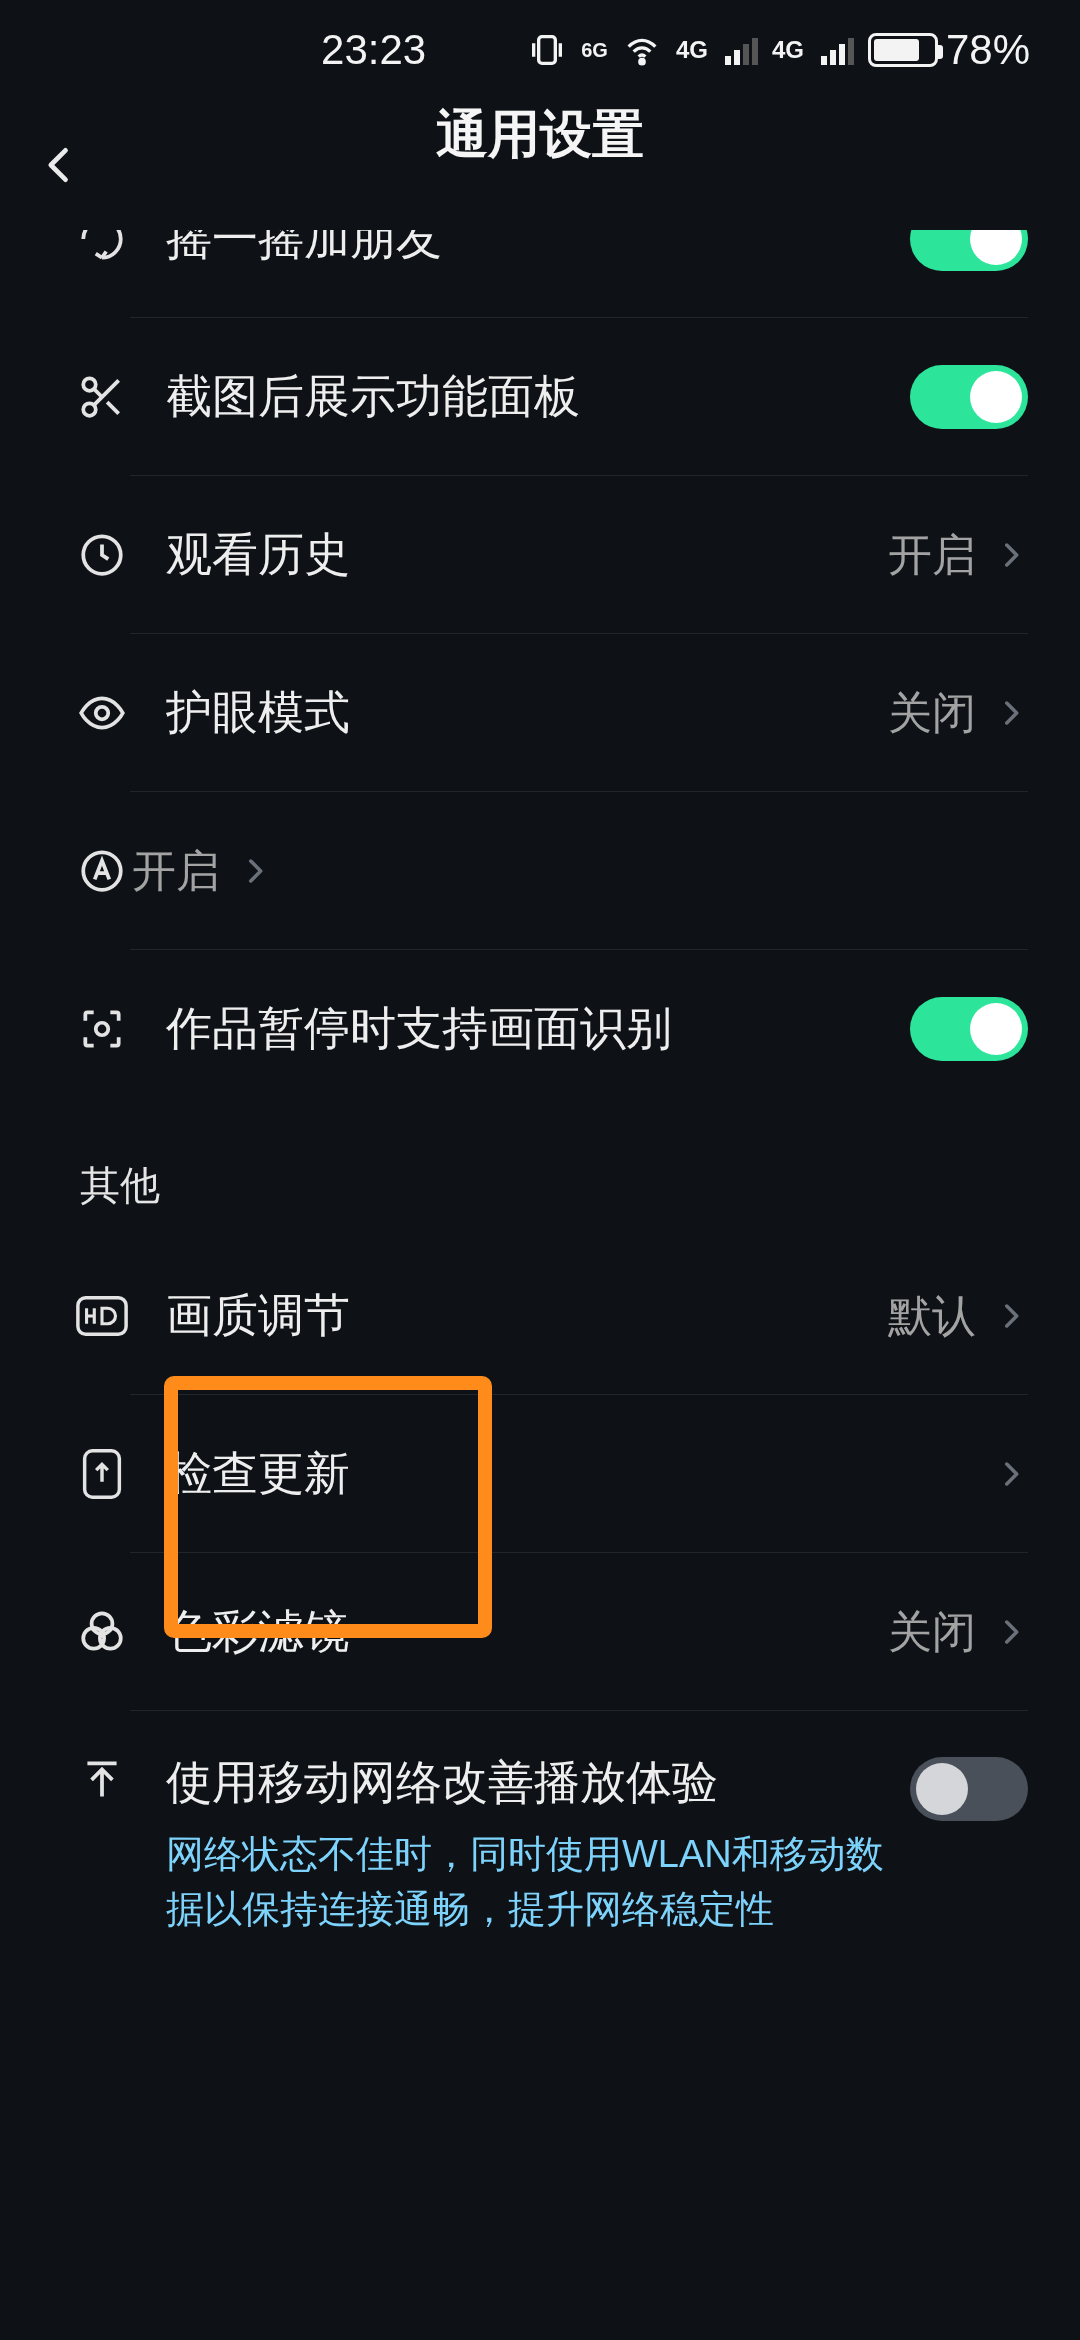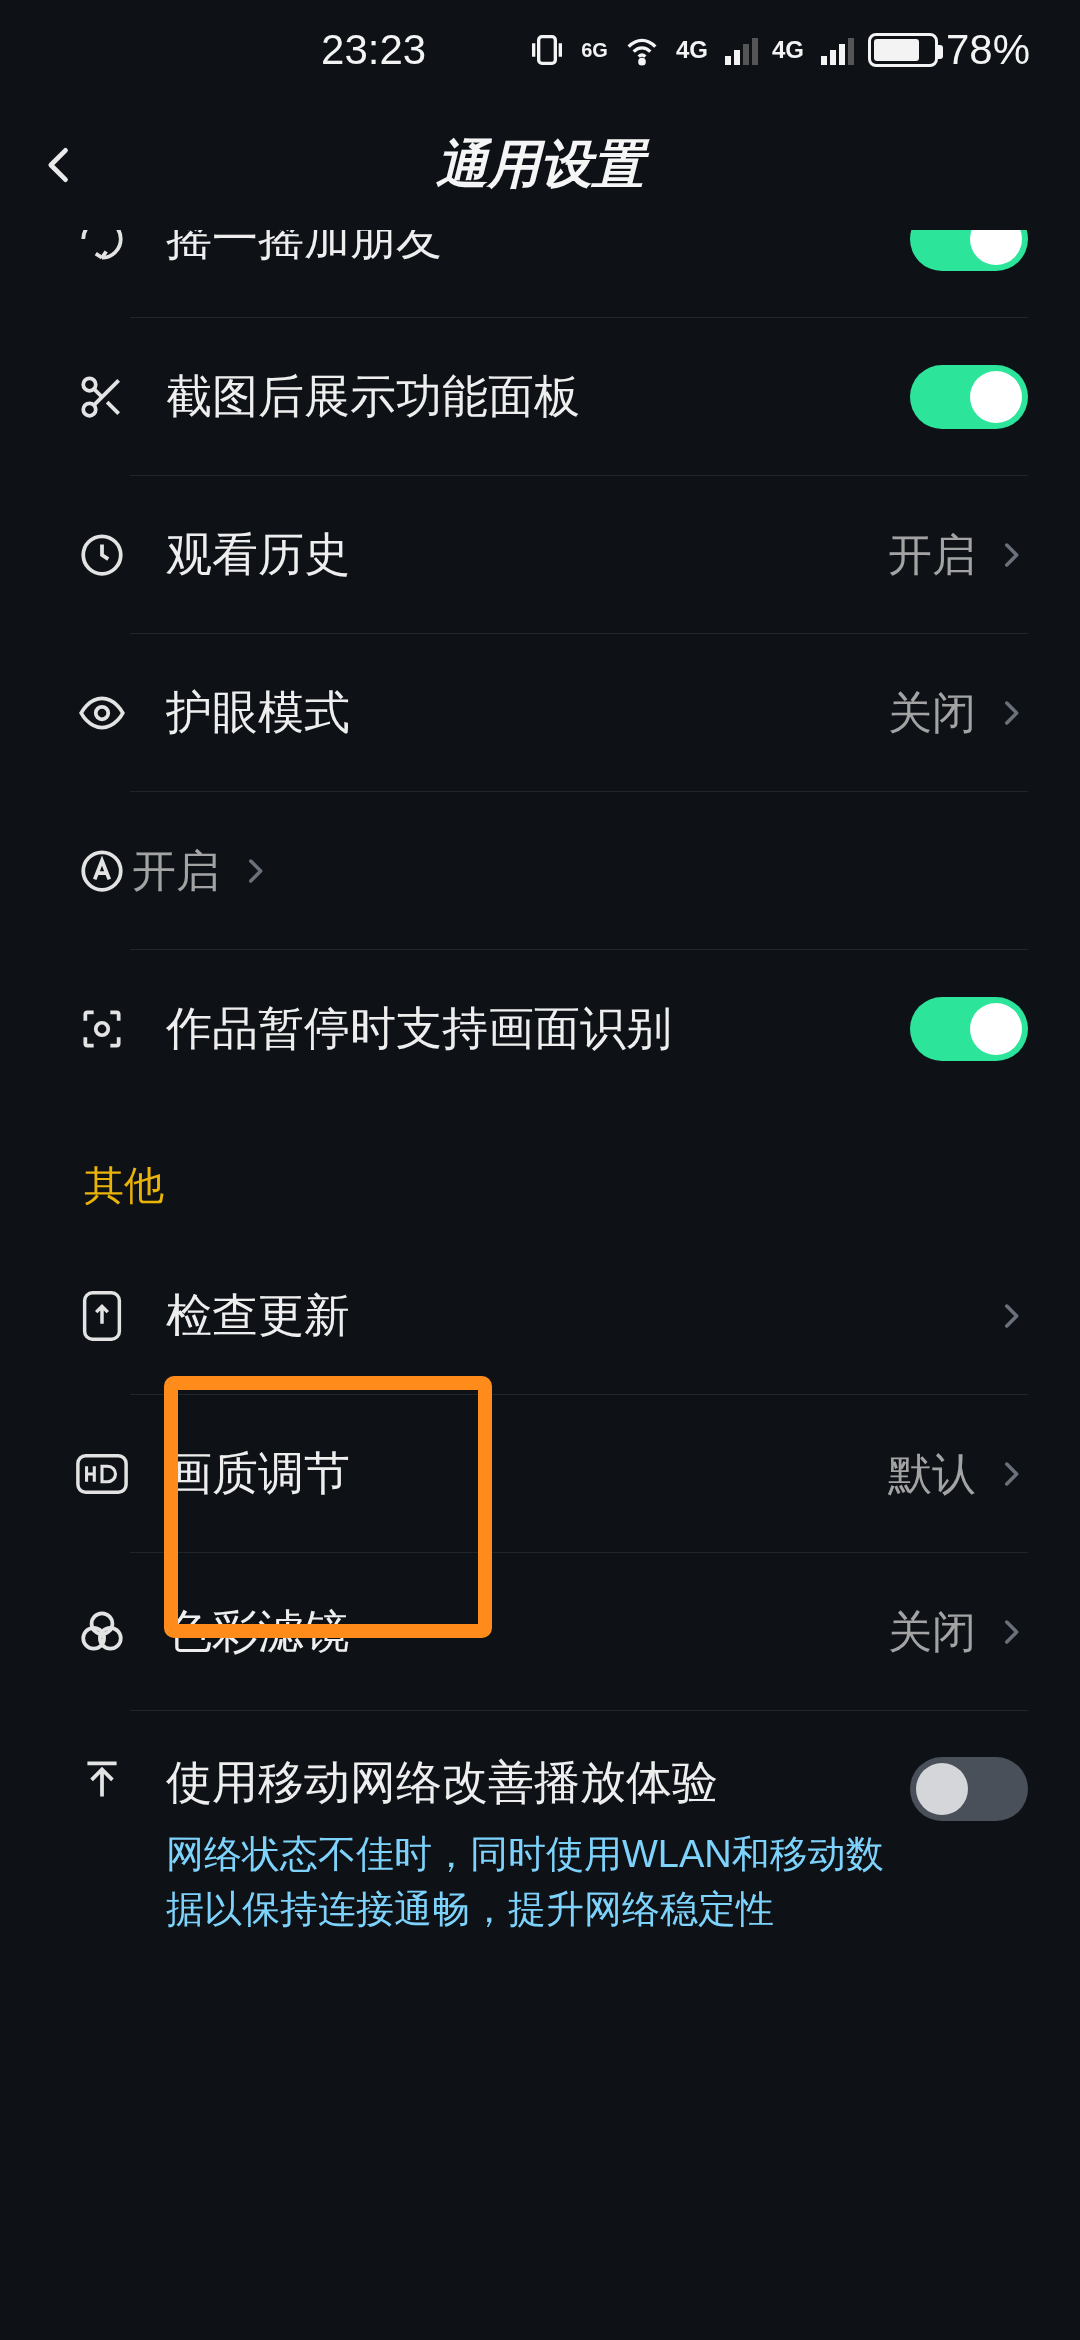--- a/index.html
+++ b/index.html
@@ -34,23 +34,22 @@
   .battery-shell::after {
     content: ""; position: absolute; right: -8px; top: 9px;
     width: 5px; height: 14px; background: #f3f3f3; border-radius: 0 3px 3px 0;
   }
   .battery-fill { height: 100%; background: #f3f3f3; border-radius: 3px; }
 
   
   .header {
     height: 130px;
     display: flex;
-    align-items: center;
-    position: relative;
-    font-style: italic;
+    align-items: flex-start;
+    position: relative;
   }
   .back-btn {
     width: 120px; height: 100%;
     display: flex; align-items: center; justify-content: center;
   }
   .header-title {
     position: absolute; left: 0; right: 0; text-align: center;
     font-size: 52px; font-weight: 600; color: #f5f5f5;
     pointer-events: none;
   }
@@ -61,23 +60,22 @@
     overflow: hidden;
     position: relative;
   }
   .list {
     position: absolute;
     left: 0; right: 0;
     top: -70px; 
   }
   .section-label {
     font-size: 40px;
-    color: #eab308;
-    padding: 50px 0 24px 40px;
-    margin-left: 44px;
+    color: #e5e5e5;
+    padding: 50px 0 24px 80px;
   }
   .row {
     display: flex;
     align-items: center;
     min-height: 158px;
     padding: 28px 52px 28px 72px;
     position: relative;
   }
   .row .divider {
     position: absolute;
@@ -305,58 +303,58 @@
         <div class="toggle on">
             <div class="knob"></div>
           </div>
       </div>
     </div>
 
     <div class="section-label">其他</div>
 
     <div class="row">
       <div class="row-icon">
-        <svg width="46" height="54" viewBox="0 0 22 28" fill="none" stroke="currentColor" stroke-width="1.8">
-            <rect x="2" y="2" width="18" height="24" rx="4"></rect>
-            <path d="M11 18V9M8 12l3-3 3 3"></path>
-          </svg>
-      </div>
-      <div class="row-main">
-          <div class="row-label">检查更新</div>
-        </div>
-      <div class="row-tail">
-        <svg class="chevron" width="34" height="34" viewBox="0 0 24 24" fill="none" stroke="currentColor" stroke-width="2.5" stroke-linecap="round" stroke-linejoin="round">
-            <polyline points="9 5 16 12 9 19"></polyline>
-          </svg>
-      </div>
-      <div class="divider"></div>
-    </div>
-
-    <div class="row">
-      <div class="row-icon">
         <svg width="54" height="44" viewBox="0 0 28 22" fill="none" stroke="currentColor" stroke-width="1.8">
             <rect x="1.5" y="1.5" width="25" height="19" rx="4"></rect>
             <path d="M6 7v8M6 11h4M10 7v8" stroke-width="1.6"></path>
             <path d="M14 7v8h3a4 4 0 0 0 0-8h-3Z" stroke-width="1.6"></path>
           </svg>
       </div>
       <div class="row-main">
           <div class="row-label">画质调节</div>
         </div>
       <div class="row-tail">
         <span class="row-value">默认</span>
         <svg class="chevron" width="34" height="34" viewBox="0 0 24 24" fill="none" stroke="currentColor" stroke-width="2.5" stroke-linecap="round" stroke-linejoin="round">
             <polyline points="9 5 16 12 9 19"></polyline>
           </svg>
       </div>
       <div class="divider"></div>
     </div>
 
     <div class="row">
       <div class="row-icon">
+        <svg width="46" height="54" viewBox="0 0 22 28" fill="none" stroke="currentColor" stroke-width="1.8">
+            <rect x="2" y="2" width="18" height="24" rx="4"></rect>
+            <path d="M11 18V9M8 12l3-3 3 3"></path>
+          </svg>
+      </div>
+      <div class="row-main">
+          <div class="row-label">检查更新</div>
+        </div>
+      <div class="row-tail">
+        <svg class="chevron" width="34" height="34" viewBox="0 0 24 24" fill="none" stroke="currentColor" stroke-width="2.5" stroke-linecap="round" stroke-linejoin="round">
+            <polyline points="9 5 16 12 9 19"></polyline>
+          </svg>
+      </div>
+      <div class="divider"></div>
+    </div>
+
+    <div class="row">
+      <div class="row-icon">
         <svg width="50" height="50" viewBox="0 0 24 24" fill="none" stroke="currentColor" stroke-width="1.8">
             <circle cx="12" cy="8" r="5"></circle>
             <circle cx="8" cy="15" r="5"></circle>
             <circle cx="16" cy="15" r="5"></circle>
           </svg>
       </div>
       <div class="row-main">
           <div class="row-label">色彩滤镜</div>
         </div>
       <div class="row-tail">

